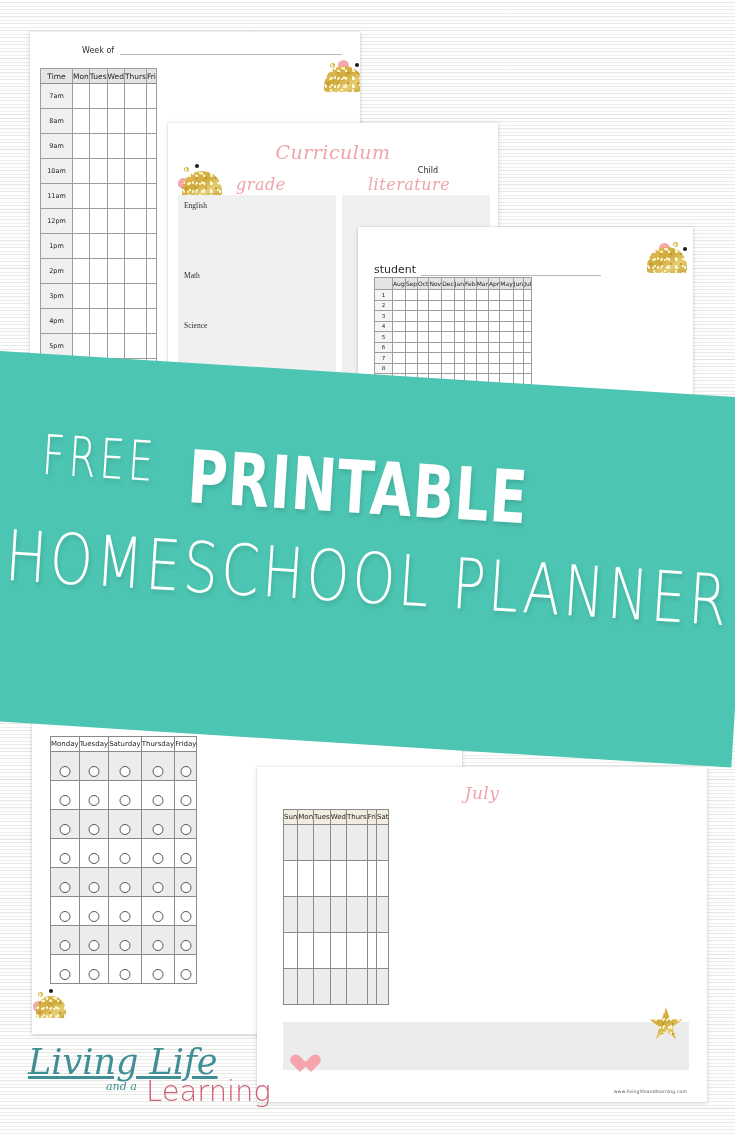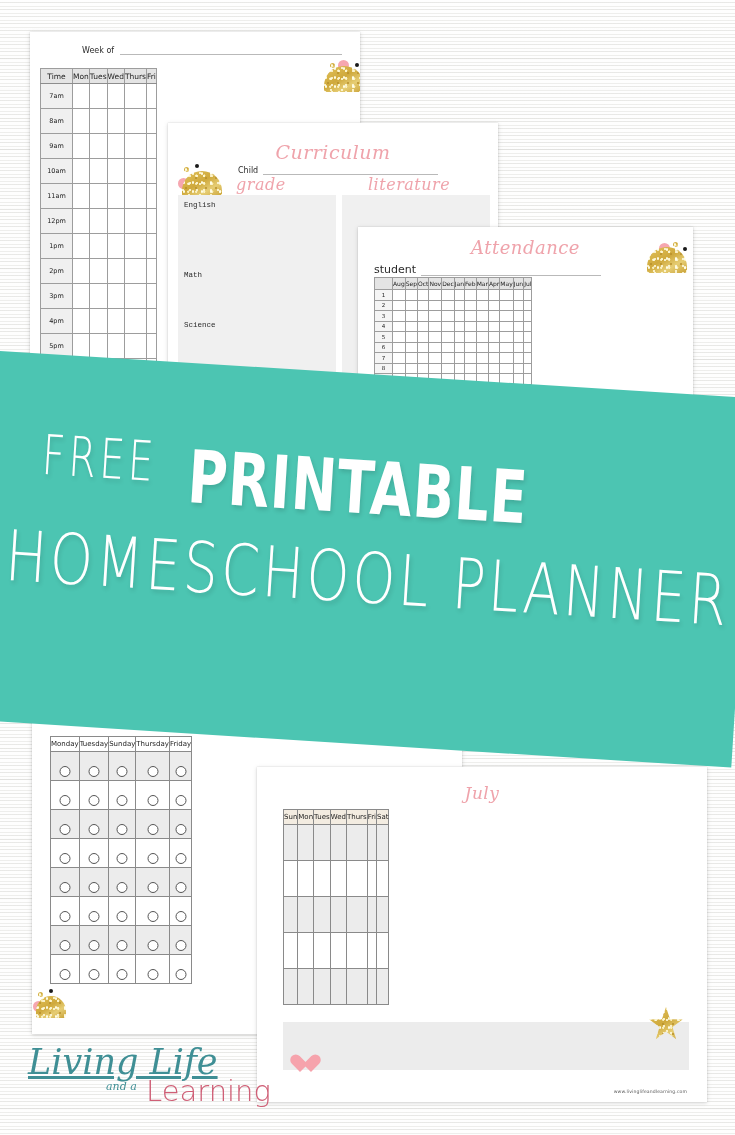--- a/index.html
+++ b/index.html
@@ -66,35 +66,35 @@
   }
   .wp-table col.tcol { width: 32px; }
 
   
   #curriculum { left: 168px; top: 123px; width: 330px; height: 290px; }
   #curriculum .cur-title {
     position: absolute; left: 0; right: 0; top: 18px; text-align: center; font-size: 19px;
   }
   #curriculum .child-row {
     position: absolute; left: 70px; top: 43px; width: 200px;
-    display: flex; align-items: flex-end; gap: 5px;
+    display: flex; align-items: flex-end; gap: 5px; flex-direction: column;
   }
   #curriculum .child-row .lbl { font-size: 8px; }
   #curriculum .child-row .rule { flex: 1; border-bottom: 1px solid #b9b9b9; height: 9px; }
   #curriculum .col-head { position: absolute; font-size: 16px; }
   #curriculum .col-head.grade { left: 68px; top: 52px; }
   #curriculum .col-head.lit   { left: 200px; top: 52px; }
   #curriculum .panel {
     position: absolute; background: #f0f0f0; top: 72px; bottom: 0;
   }
   #curriculum .panel.left  { left: 10px;  width: 158px; }
   #curriculum .panel.right { left: 174px; width: 148px; }
   #curriculum .subj {
     position: absolute; left: 16px; font-size: 7.5px; color: #2b2b2b;
-    font-family: Liberation Mono, monospace;
+    font-family: Liberation Serif, serif;
   }
 
   
   #attendance { left: 358px; top: 227px; width: 335px; height: 188px; }
   #attendance .att-title {
     position: absolute; left: 0; right: 0; top: 10px; text-align: center; font-size: 18px;
   }
   #attendance .stu-row {
     position: absolute; left: 16px; top: 36px; right: 92px;
     display: flex; align-items: flex-end; gap: 5px;
@@ -410,21 +410,20 @@
     <div class="panel left"></div>
     <div class="panel right"></div>
 
     <div class="subj" style="top:78px;">English</div>
     <div class="subj" style="top:148px;">Math</div>
     <div class="subj" style="top:198px;">Science</div>
     <div class="subj" style="top:248px;">History</div>
   </div>
 
   <div class="sheet" id="attendance">
-    <div class="script att-title">Attendance</div>
 
     <div class="hedgehog" style="right:6px; top:20px;">
       <span class="golddot gold" style="left:26px; top:-5px;"></span>
       <span class="blackdot" style="left:36px; top:0px;"></span>
       <span class="pinkdot" style="left:12px; top:-4px;"></span>
       <span class="body gold"></span>
     </div>
 
     <div class="stu-row">
       <span class="hand lbl">student</span>
@@ -644,21 +643,21 @@
       <span class="blackdot" style="left:13px; top:-7px;"></span>
       <span class="pinkdot" style="left:-3px; top:5px;"></span>
       <span class="body gold" style="width:30px;height:22px;"></span>
     </div>
 
     <table class="ws-table">
       <thead>
           <tr id="ws-head">
             <th>Monday</th>
             <th>Tuesday</th>
-            <th>Sunday</th>
+            <th>Saturday</th>
             <th>Thursday</th>
             <th>Friday</th>
           </tr>
         </thead>
       <tbody id="ws-body">
           <tr class="shaded">
             <td>
               <span class="ws-circle"></span>
             </td>
             <td>

